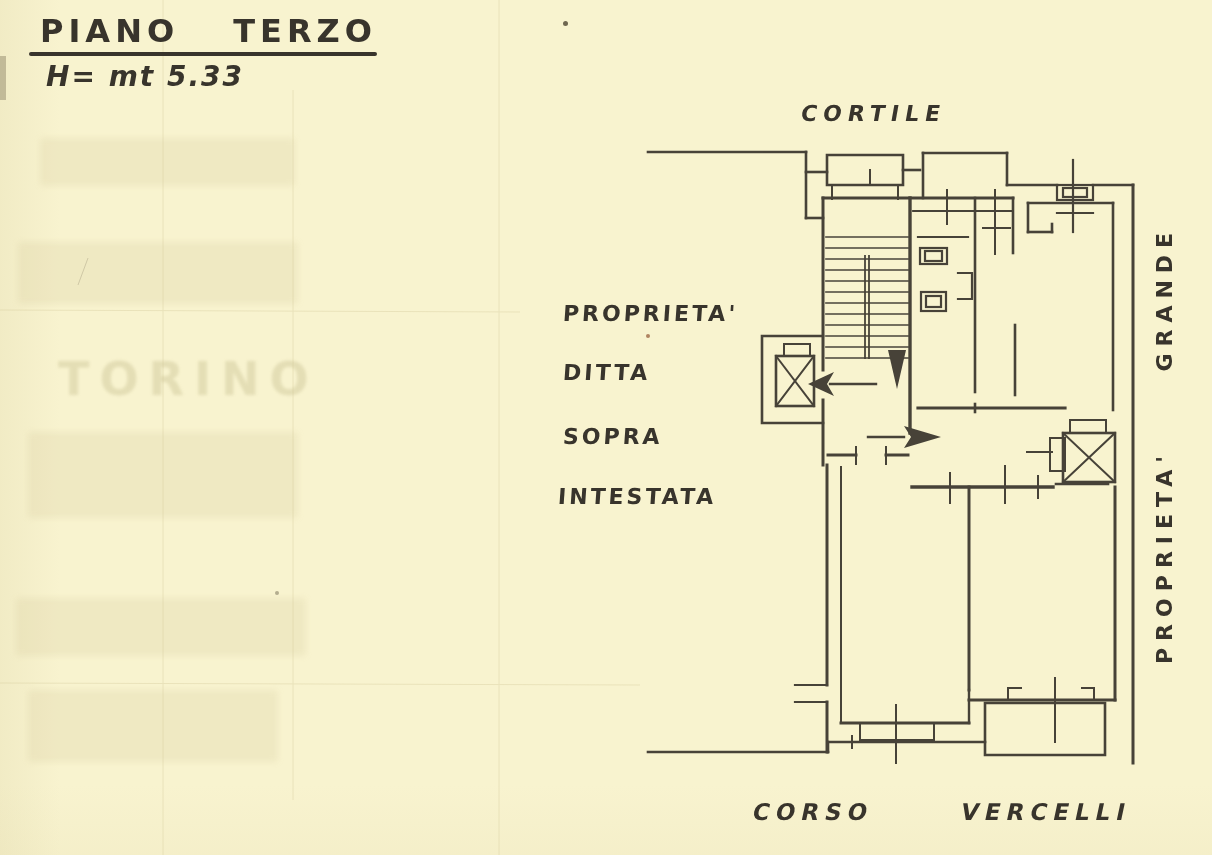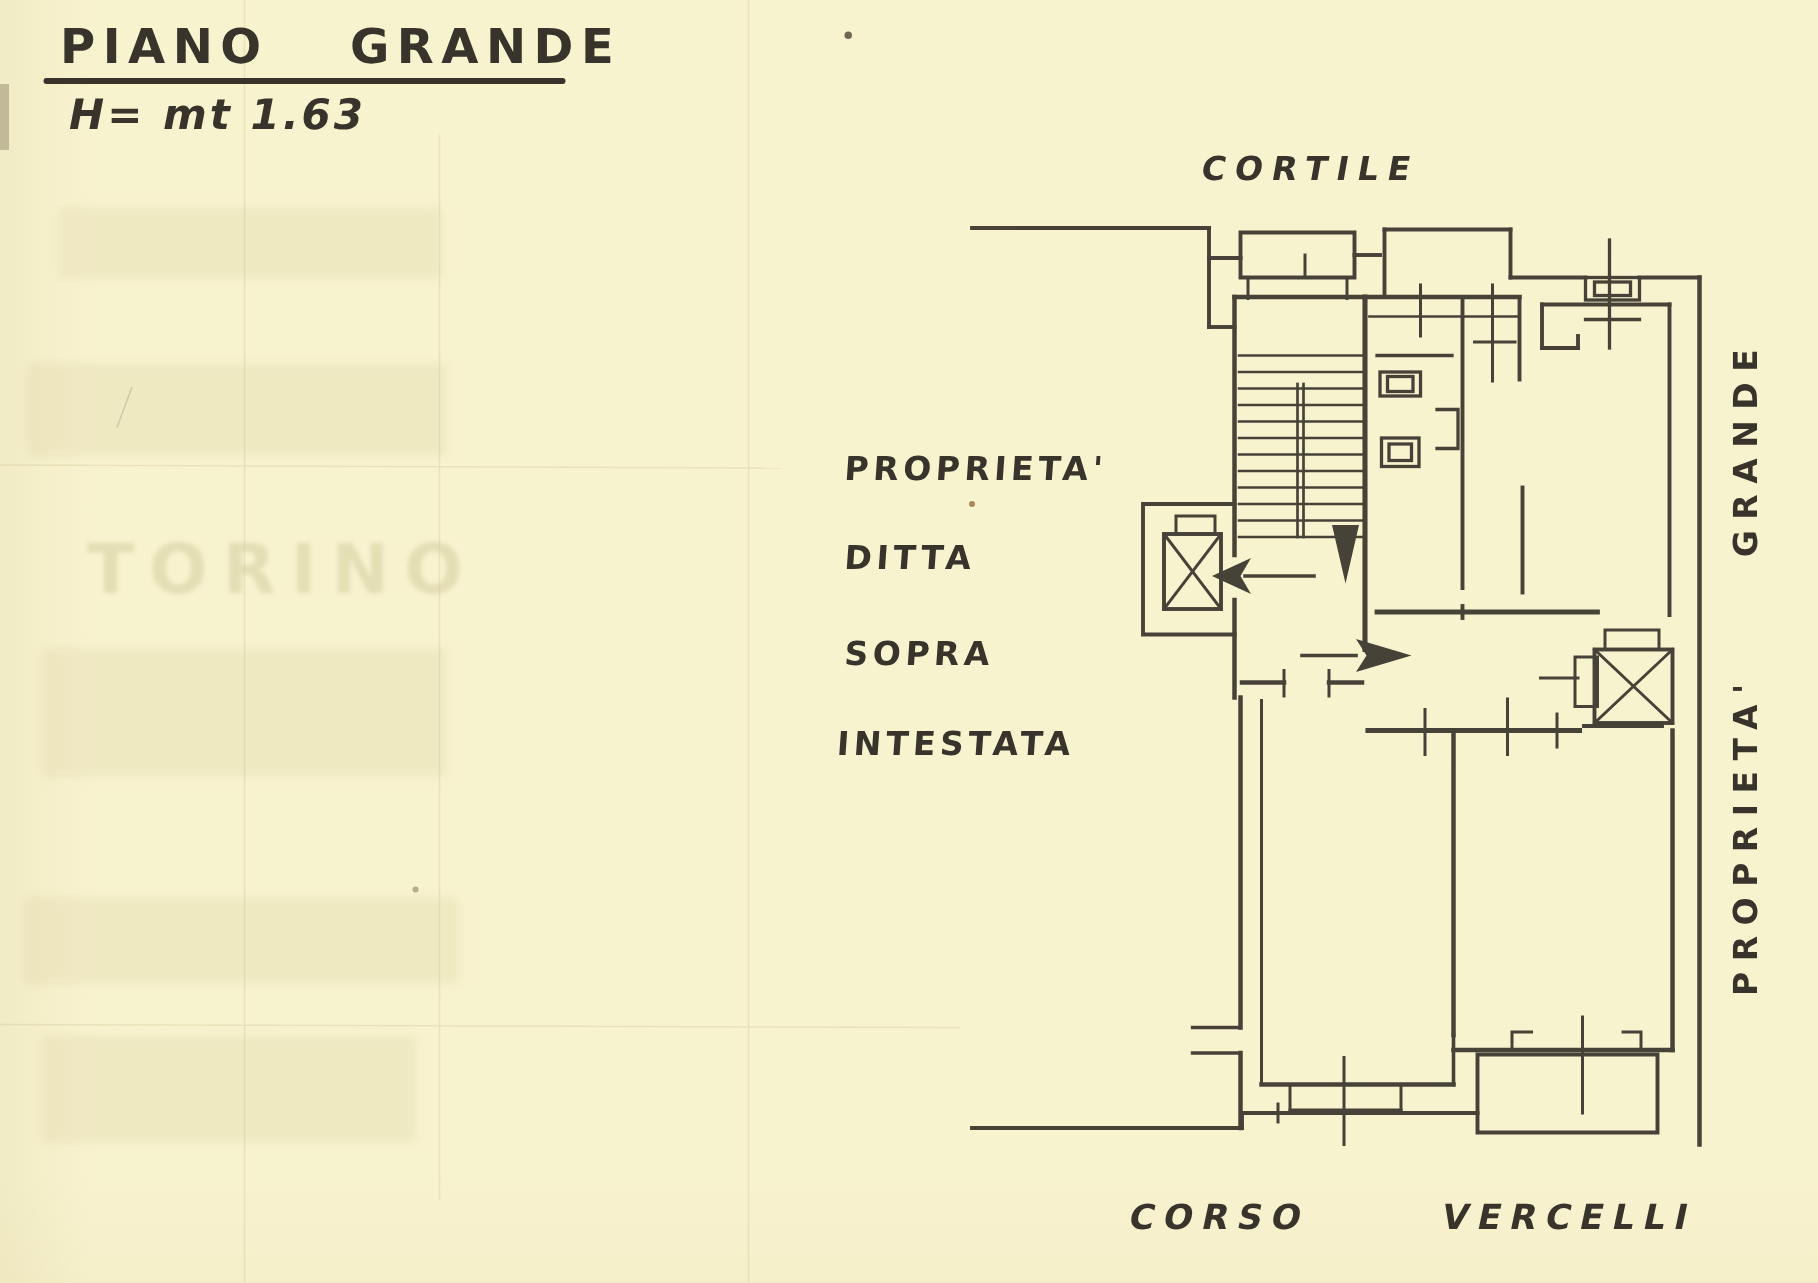--- a/index.html
+++ b/index.html
@@ -225,23 +225,23 @@
           <path d="M934 725 V740"></path>
           <path d="M860 740 H934"></path>
           <path d="M896 705 V763"></path>
           <path d="M852 736 V748"></path>
         </g>
       </g>
 
     </g>
   </svg>
 
-  <div class="hand title">PIANO GRANDE</div>
+  <div class="hand title">PIANO TERZO</div>
   <div class="title-underline"></div>
-  <div class="hand hnote">H= mt 1.63</div>
+  <div class="hand hnote">H= mt 5.33</div>
 
   <div class="hand cortile">CORTILE</div>
 
   <div class="hand left-line ll0">PROPRIETA'</div>
   <div class="hand left-line ll1">DITTA</div>
   <div class="hand left-line ll2">SOPRA</div>
   <div class="hand left-line ll3">INTESTATA</div>
 
   <div class="hand prop-grande">PROPRIETA'  GRANDE</div>
 

